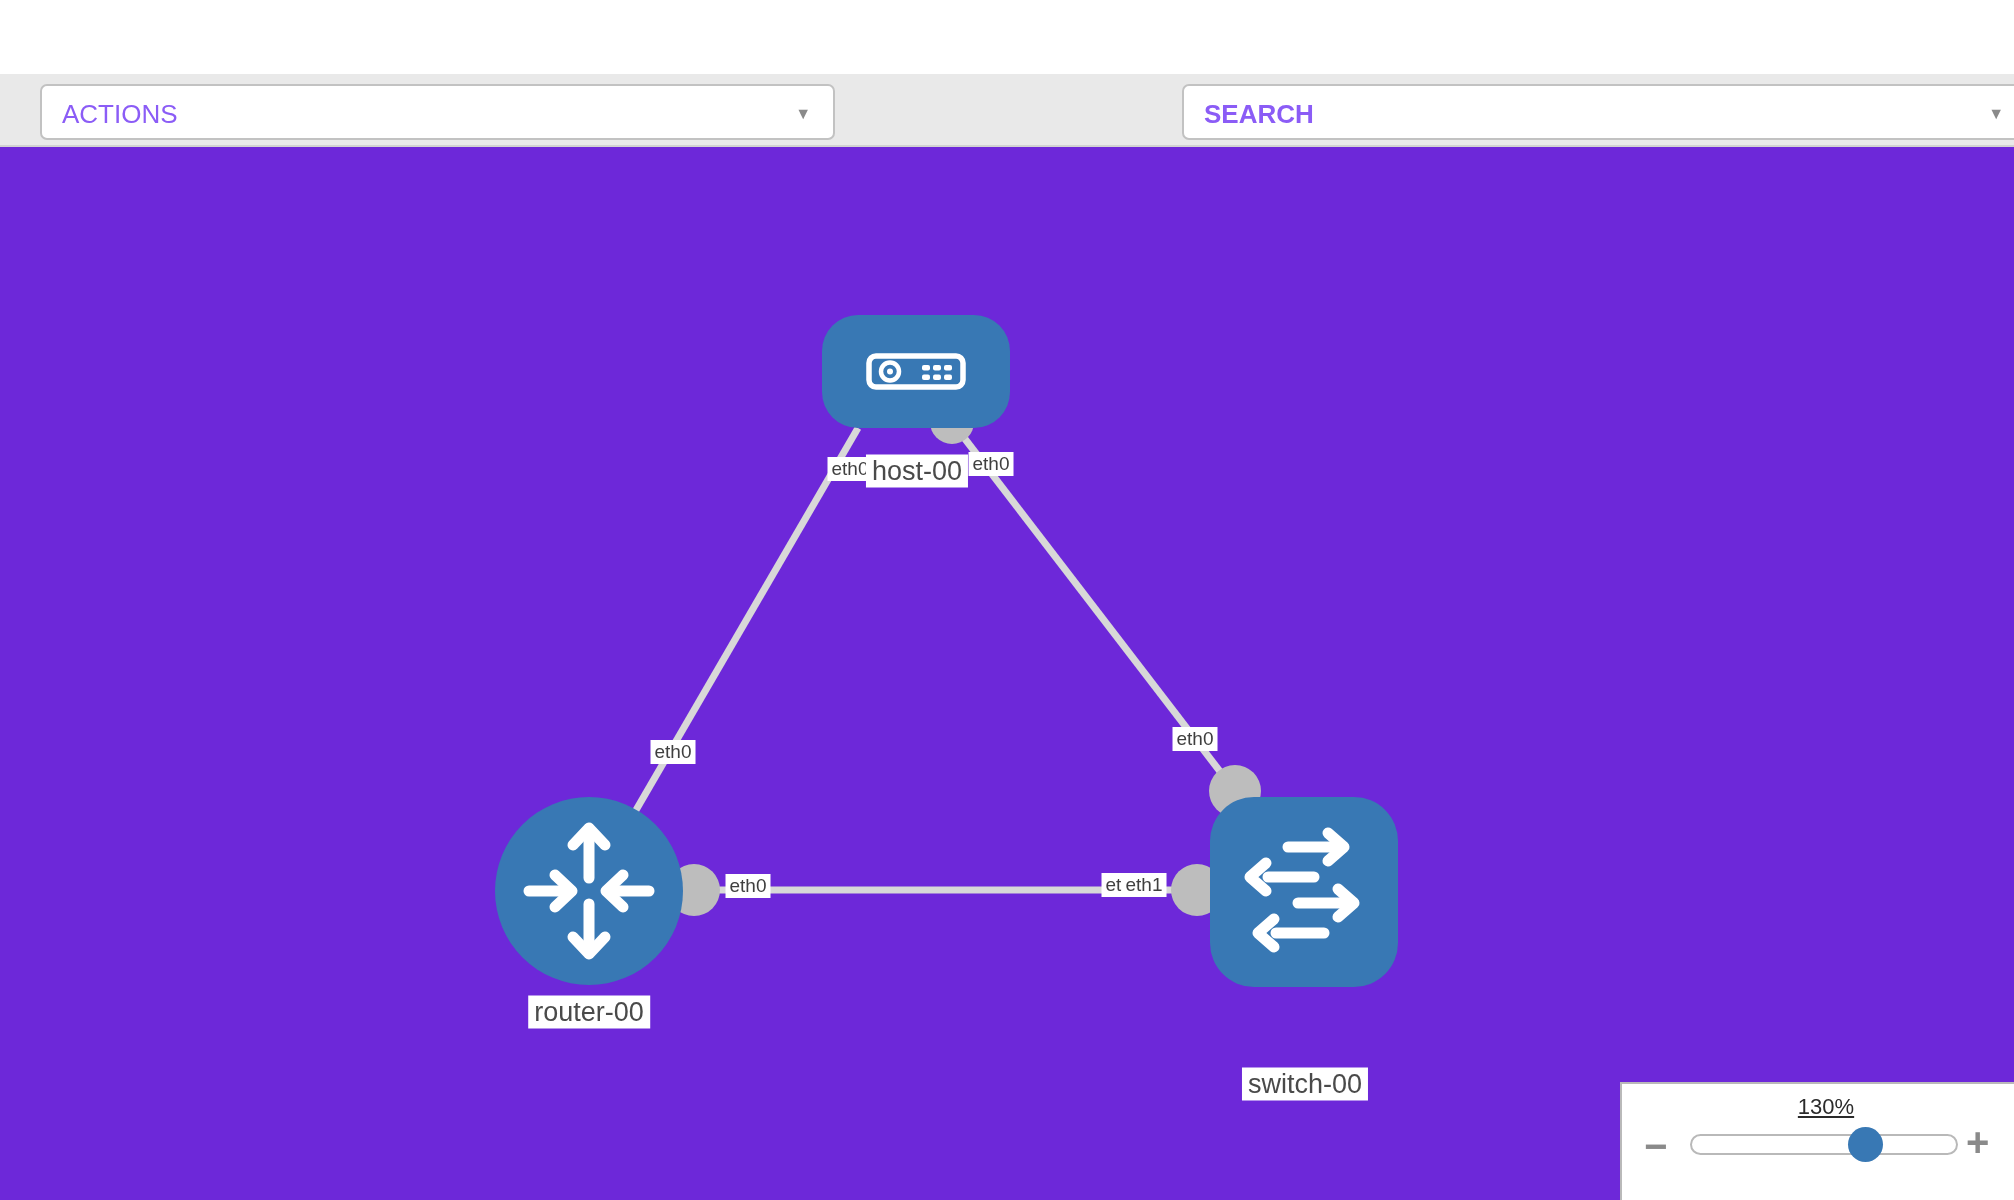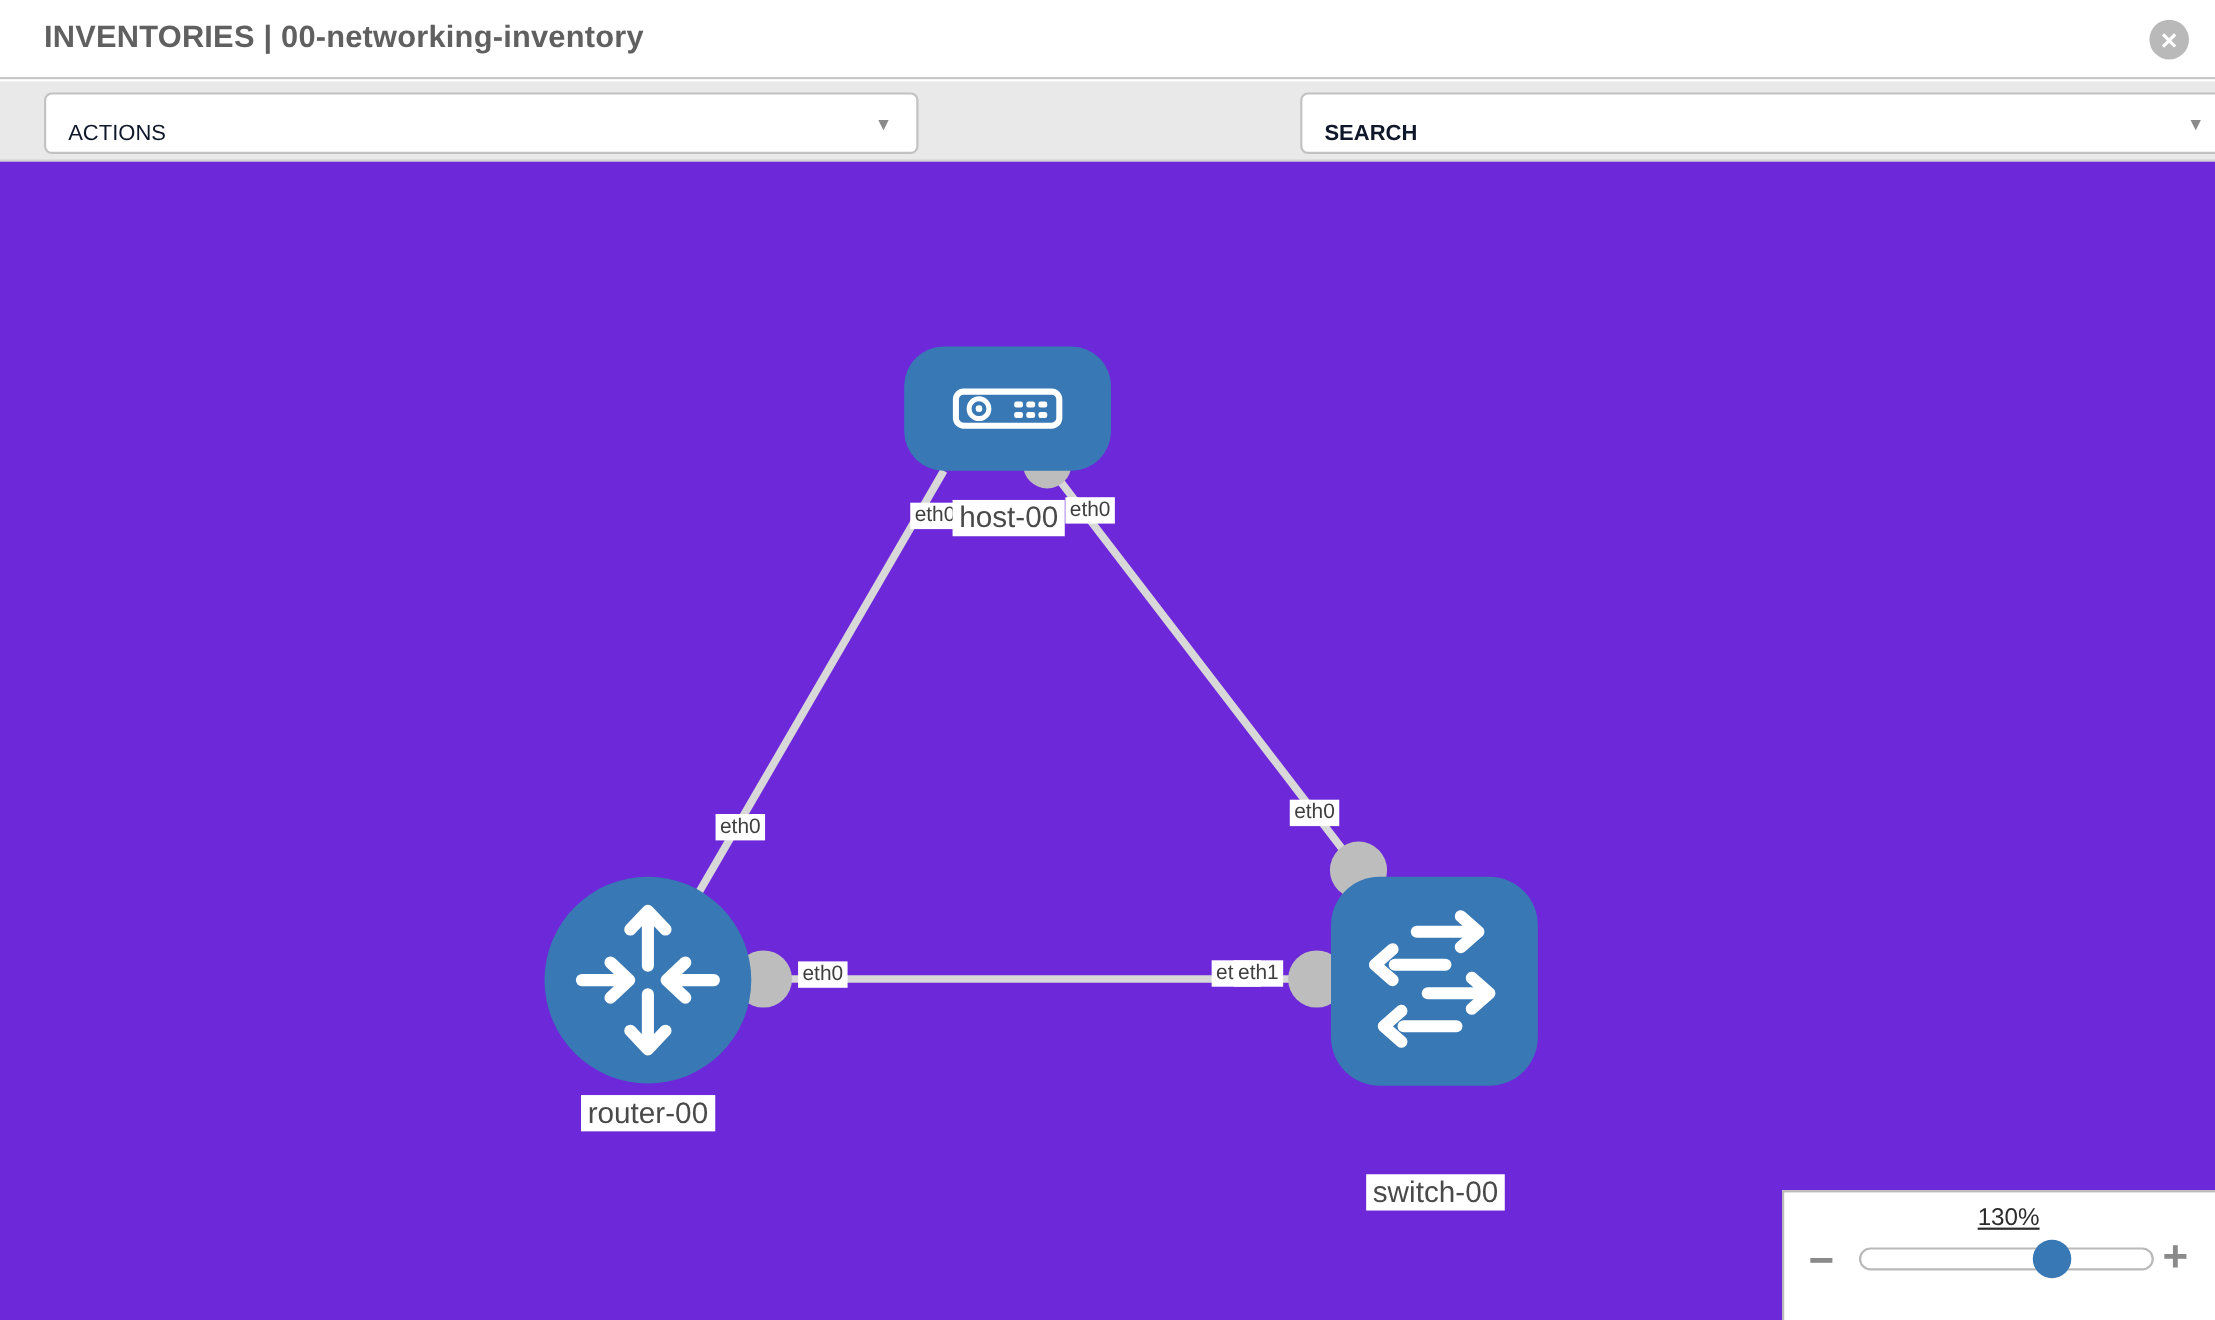--- a/index.html
+++ b/index.html
@@ -14,21 +14,21 @@
     color:#606060; letter-spacing:.2px; }
   #close-btn { position:absolute; right:24px; top:18px; width:36px; height:36px;
     border:none; border-radius:50%; background:#b9b9b9; color:#ffffff; cursor:pointer;
     font-size:26px; font-weight:bold; line-height:34px; text-align:center; padding:0; }
 
   
   #toolbar { position:absolute; left:0; top:74px; width:2014px; height:73px;
     background:#e9e9e9; border-bottom:2px solid #d2d2d2; }
   .select-box { position:absolute; top:10px; height:56px; background:#fff;
     border:2px solid #c2c2c2; border-radius:7px; cursor:pointer; }
-  .select-box .sel-label { position:absolute; left:20px; top:24px; font-size:20px; color:#0f172a; }
+  .select-box .sel-label { position:absolute; left:20px; top:13px; font-size:26px; color:#8b5cf6; }
   .select-box .caret { position:absolute; right:22px; top:19px; font-size:16px; color:#8a8a8a; }
   #actions-select { left:40px; width:795px; }
   #search-select  { left:1182px; width:846px;font-weight:bold; }
   .tool-icon { position:absolute; top:96px; width:38px; height:38px; cursor:pointer; }
   #wrench-icon { left:1046px; }
   #key-icon    { left:1116px; }
 
   
   #canvas { position:absolute; left:0; top:147px; width:2014px; height:1053px;
     background:#6d28d9; overflow:hidden; }
@@ -68,24 +68,20 @@
   #zoom-track { position:absolute; left:68px; top:50px; width:268px; height:21px;
     background:#ffffff; border:2px solid #b9b9b9; border-radius:11px; cursor:pointer; }
   #zoom-handle { position:absolute; left:226px; top:43px; width:35px; height:35px;
     background:#3878b4; border-radius:50%; cursor:grab; }
 </style>
 </head>
 <body>
 
 <div id="page">
 
-  <div id="header">
-    <div id="page-title">INVENTORIES | 00-networking-inventory</div>
-    <button id="close-btn"><span>×</span></button>
-  </div>
 
   <div id="toolbar">
     <div class="select-box" id="actions-select">
       <span class="sel-label">ACTIONS</span>
       <span class="caret">▼</span>
     </div>
 
     <svg class="tool-icon" id="wrench-icon" viewBox="0 0 34 34">
       <path d="M6.5,27.5 L17.5,16.5" stroke="#6d7780" stroke-width="7" stroke-linecap="round" fill="none"></path>
       <path d="M28.4,10.1 A6.8,6.8 0 1 1 23.3,4.4" stroke="#6d7780" stroke-width="5.4" stroke-linecap="round" fill="none"></path>

